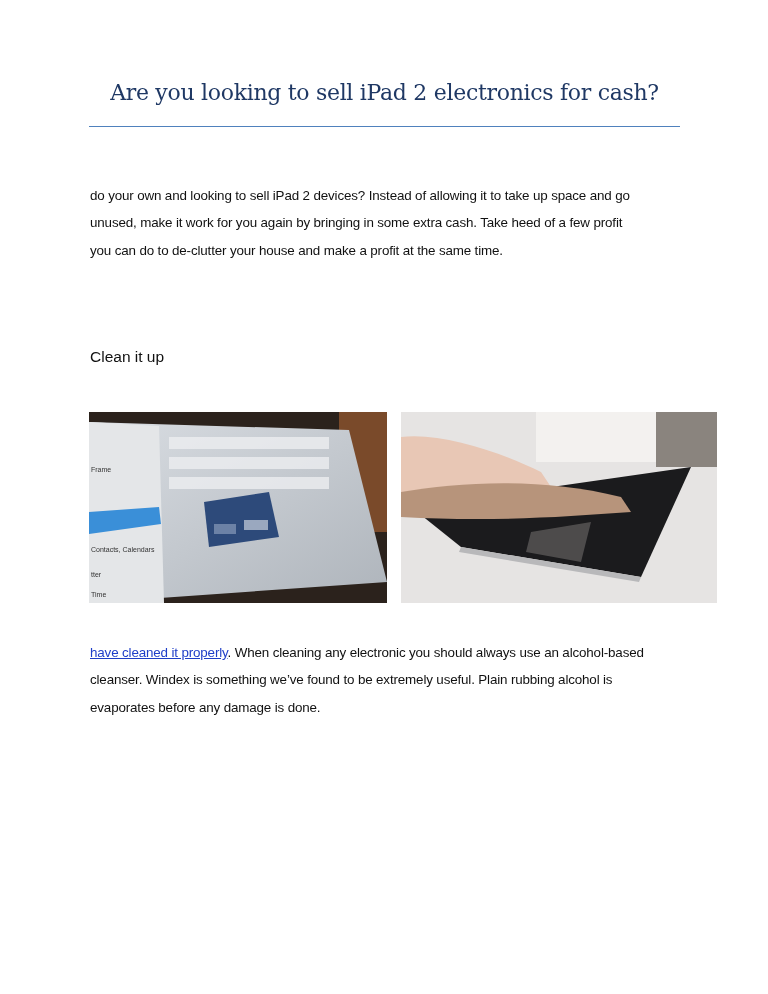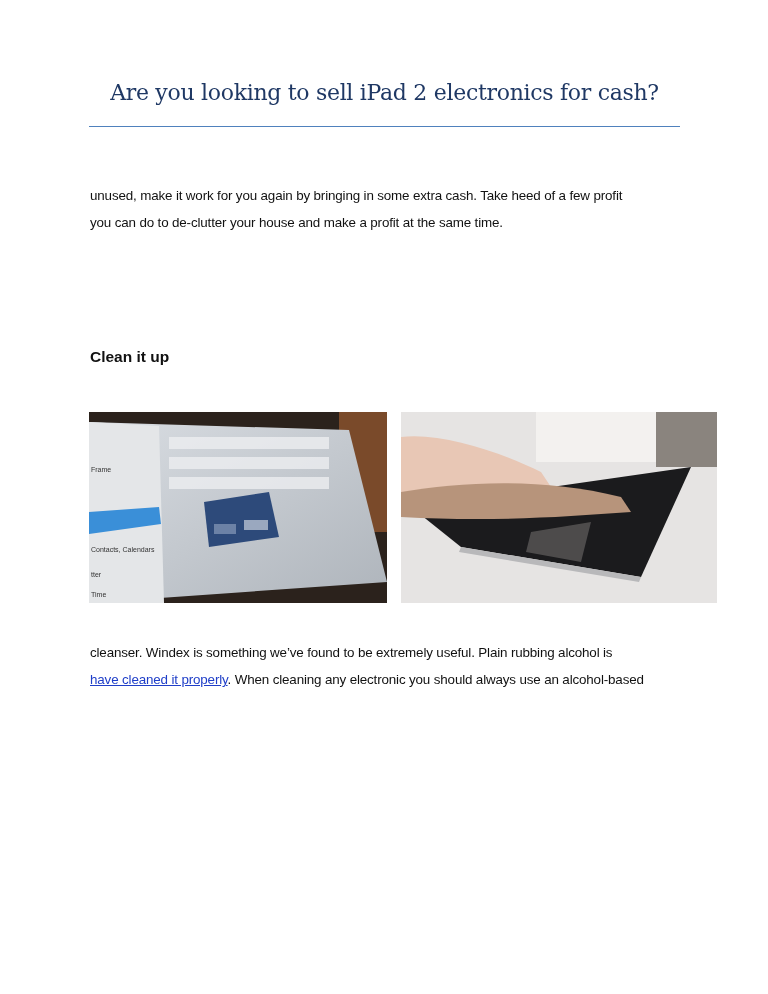--- a/index.html
+++ b/index.html
@@ -2,35 +2,36 @@
 <html><head>
 <meta charset="utf-8">
 <style>
   html, body { margin:0; padding:0; background:#ffffff; }
   body { width:768px; height:994px; position:relative; overflow:hidden; font-family:"Liberation Sans", sans-serif; color:#1a1a1a; }
   .page { position:absolute; left:0; top:0; width:768px; height:874px; }
   .title { position:absolute; left:89px; width:591px; top:80px; text-align:center; font-family:"DejaVu Serif", serif; font-size:22px; color:#1f3864; letter-spacing:-0.3px; }
   .rule { position:absolute; left:89px; top:126px; width:591px; height:1px; background:#4f81bd; }
   .para { position:absolute; left:90px; width:600px; font-size:13.4px; line-height:27.4px; color:#111; letter-spacing:-0.15px; }
   .p1 { top:182px; }
-  .heading { position:absolute; left:90px; top:348px; font-size:15.5px; font-weight:bold; color:#111; }
+  .heading { position:absolute; left:90px; top:348px; font-size:15.5px; font-weight:normal; color:#111; }
   .img { position:absolute; top:412px; height:191px; overflow:hidden; }
   .img1 { left:89px; width:298px; background:#3a2e26; }
   .img2 { left:401px; width:316px; background:#e9e7e6; }
   .p2 { top:639px; }
   a.link { color:#1f3ec8; text-decoration:underline; }
 </style>
 </head>
 <body>
 
 <div class="page">
   <div class="title">Are you looking to sell iPad 2 electronics for cash?</div>
   <div class="rule"></div>
 
   <div class="para p1">
+    <div>do your own and looking to sell iPad 2 devices?  Instead of allowing it to take up space and go</div>
     <div>unused, make it work for you again by bringing in some extra cash.  Take heed of a few profit</div>
     <div>you can do to de-clutter your house and make a profit at the same time.</div>
   </div>
 
   <div class="heading">Clean it up</div>
 
   <div class="img img1">
     <svg width="298" height="191" viewBox="0 0 298 191">
       <defs>
         <linearGradient id="scr" x1="0" y1="0" x2="1" y2="1">
@@ -65,16 +66,17 @@
       <rect x="255" y="0" width="61" height="55" fill="#8a847e"></rect>
       <polygon points="10,95 290,55 240,165 60,135" fill="#1b1b1d"></polygon>
       <polygon points="60,135 240,165 238,170 58,140" fill="#b8b8ba"></polygon>
       <polygon points="130,120 190,110 180,150 125,140" fill="#6f6d6b" opacity="0.6"></polygon>
       <path d="M0,25 C40,20 100,40 140,60 L150,75 C110,80 60,90 0,90 Z" fill="#e8c7b5"></path>
       <path d="M0,80 C60,70 140,65 220,85 L230,100 C160,105 90,110 0,105 Z" fill="#b7947b"></path>
     </svg>
   </div>
 
   <div class="para p2">
+    <div><a class="link">have cleaned it properly</a><span>.  When cleaning any electronic you should always use an alcohol-based</span></div>
     <div>cleanser.   Windex is something we’ve found to be extremely useful.  Plain rubbing alcohol is</div>
-    <div><a class="link">have cleaned it properly</a><span>.  When cleaning any electronic you should always use an alcohol-based</span></div>
+    <div>evaporates before any damage is done.</div>
   </div>
 </div>
 
 </body></html>

